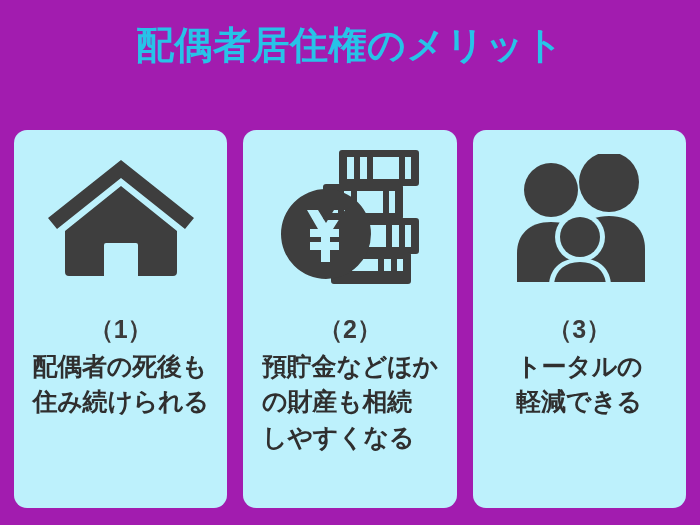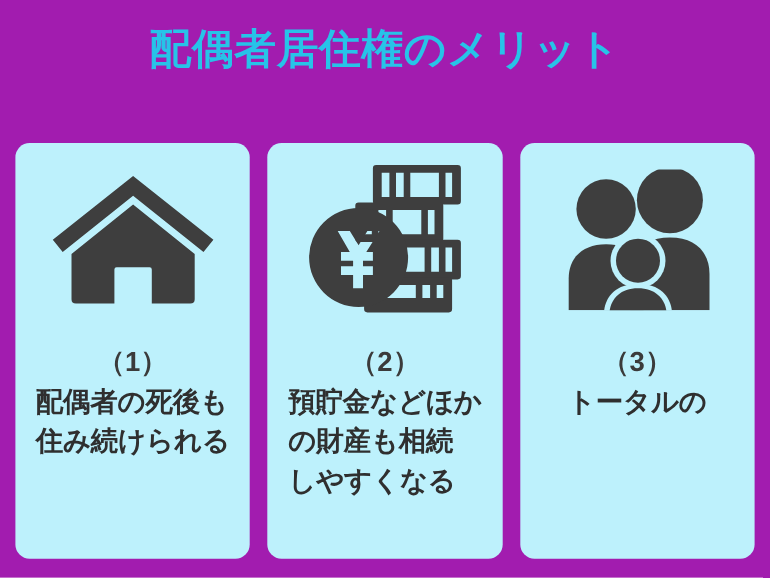--- a/index.html
+++ b/index.html
@@ -189,18 +189,19 @@
             <path d="M75 104 c21 0 31 13 31 28 v4 h-62 v-4 c0 -15 10 -28 31 -28 Z" fill="#bdf1fc"></path>
             <circle cx="75" cy="83" r="20"></circle>
             <path d="M75 108 c17 0 26 11 26 24 v4 h-52 v-4 c0 -13 9 -24 26 -24 Z"></path>
           </g>
         </svg>
       </div>
       <div class="card-text">
         <div class="card-number">（3）</div>
         <div class="card-lines">
           <span class="card-line">トータルの</span>
+          <span class="card-line">軽減できる</span>
         </div>
       </div>
     </div>
 
   </div>
 </div>
 
 </body></html>

